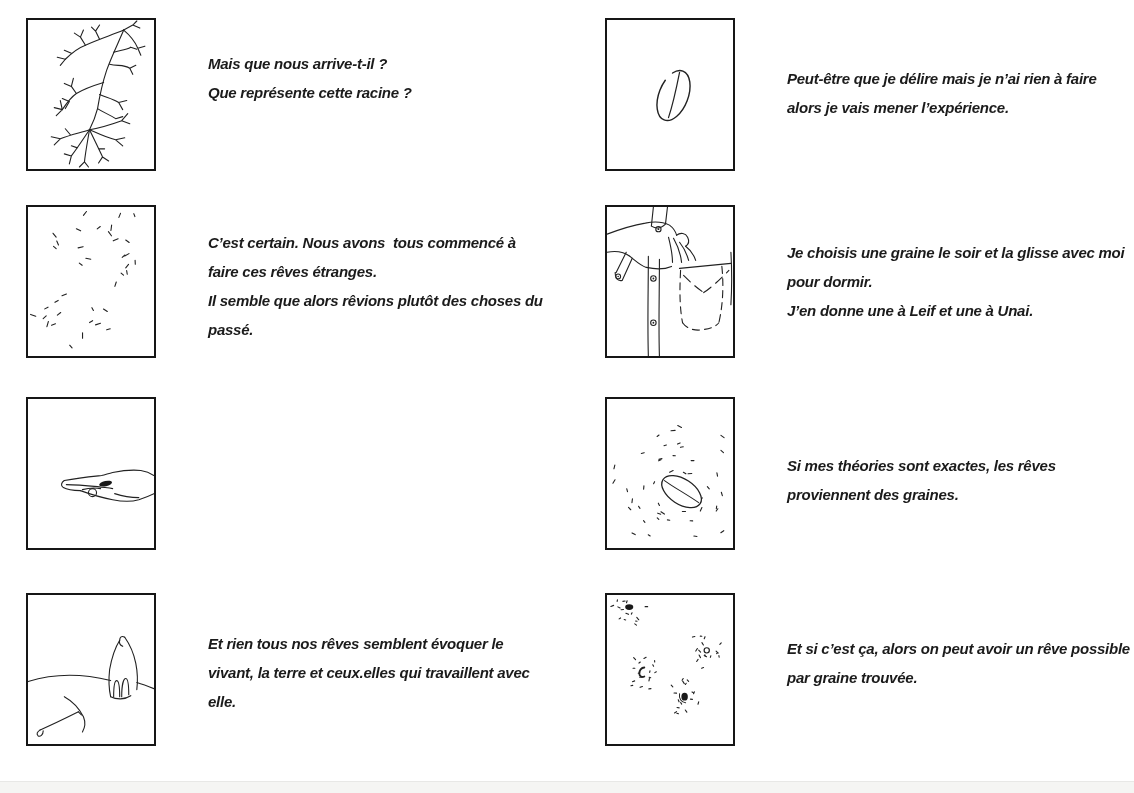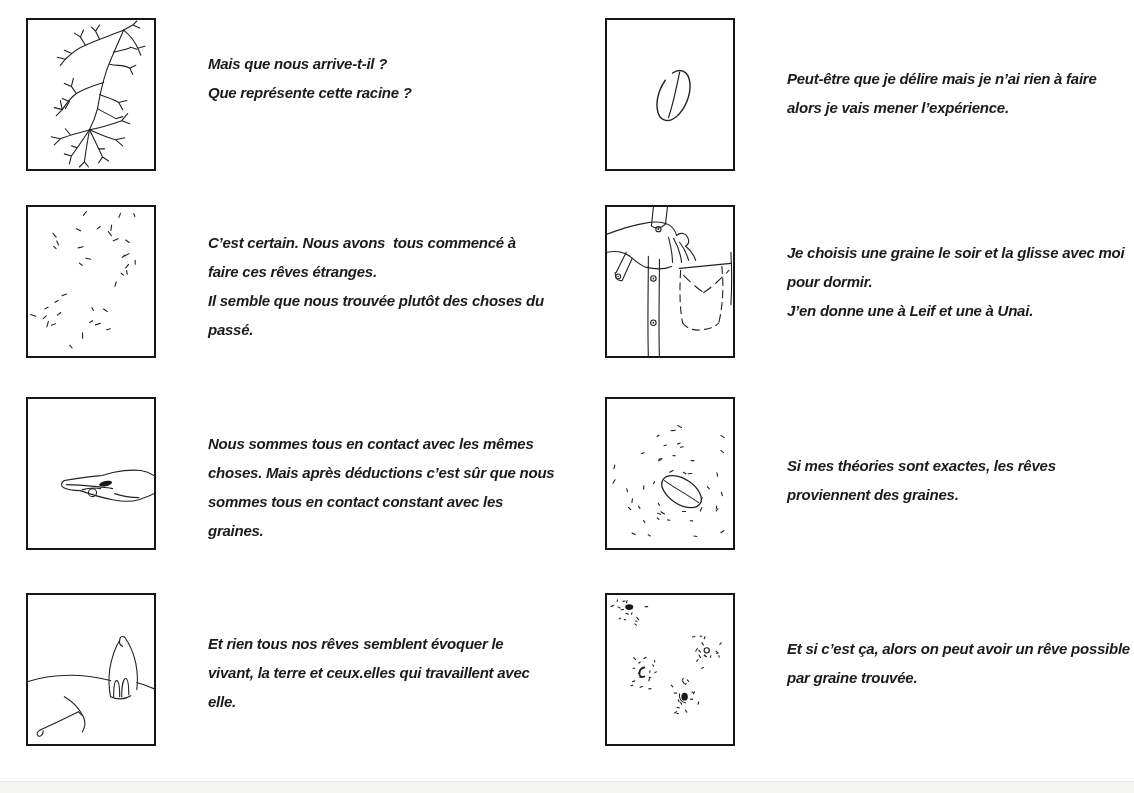--- a/index.html
+++ b/index.html
@@ -122,21 +122,21 @@
           <line x1="71.9" y1="115.5" x2="67.0" y2="117.1"></line>
           <line x1="63.4" y1="100.0" x2="64.9" y2="102.7"></line>
           <line x1="64.1" y1="112.9" x2="61.1" y2="114.8"></line>
           <line x1="74.9" y1="101.3" x2="78.7" y2="103.8"></line>
           <line x1="81.6" y1="121.0" x2="78.1" y2="122.0"></line>
         </g>
     </svg>
   </figure>
   <div class="caption" style="left:208px;top:228px;width:390px;">C’est certain. Nous avons  tous commencé à
 faire ces rêves étranges.
-Il semble que nous trouvée plutôt des choses du
+Il semble que alors rêvions plutôt des choses du
 passé.</div>
 
   <figure class="panel" style="left:605px;top:205px;">
     <svg viewBox="0 0 125 148">
       <g class="sk">
         <path d="M46,0 L44,19 M60,0 L58,17 M44,19 C49,22 54,21 58,17"></path>
         <circle cx="51" cy="22" r="2.6"></circle>
           <circle cx="51" cy="22" r="0.9" fill="#222" stroke="none"></circle>
         <path d="M0,27 C13,22 26,18 38,16 C48,14 56,15 62,18 C66,21 68,24 69,28"></path>
         <path d="M69,28 C73,25 78,26 80,30 C82,34 81,37 78,39"></path>
@@ -175,24 +175,20 @@
         <path d="M36,81 C33,83 32,86 35,88 C40,91 46,91 52,91"></path>
         <path d="M52,91 C63,95 73,98 84,100 C94,102 103,102 110,100 C116,98 121,96 125,94"></path>
         <path d="M38,85 C49,85 59,86 69,87 M69,87 C75,88 80,88 84,89"></path>
         <path d="M54,90 C61,88 67,88 72,89"></path>
         <ellipse cx="77" cy="84" rx="6.5" ry="2.6" transform="rotate(-12 77 84)" fill="#1a1a1a" stroke="none"></ellipse>
         <circle cx="64" cy="93" r="4"></circle>
         <path d="M86,94 C95,97 103,98 110,98"></path>
       </g>
     </svg>
   </figure>
-  <div class="caption" style="left:208px;top:429px;width:390px;">Nous sommes tous en contact avec les mêmes
-choses. Mais après déductions c’est sûr que nous
-sommes tous en contact constant avec les
-graines.</div>
 
   <figure class="panel" style="left:605px;top:397px;">
     <svg viewBox="0 0 125 148">
       <g id="g-right3" class="sk" stroke-width="1.4">
           <line x1="94.6" y1="98.2" x2="92.7" y2="100.3"></line>
           <line x1="94.2" y1="107.8" x2="92.6" y2="111.3"></line>
           <line x1="77.9" y1="111.7" x2="74.8" y2="111.7"></line>
           <line x1="56.9" y1="114.3" x2="53.5" y2="112.0"></line>
           <line x1="52.0" y1="105.8" x2="50.9" y2="103.5"></line>
           <line x1="46.2" y1="84.2" x2="47.2" y2="82.1"></line>

